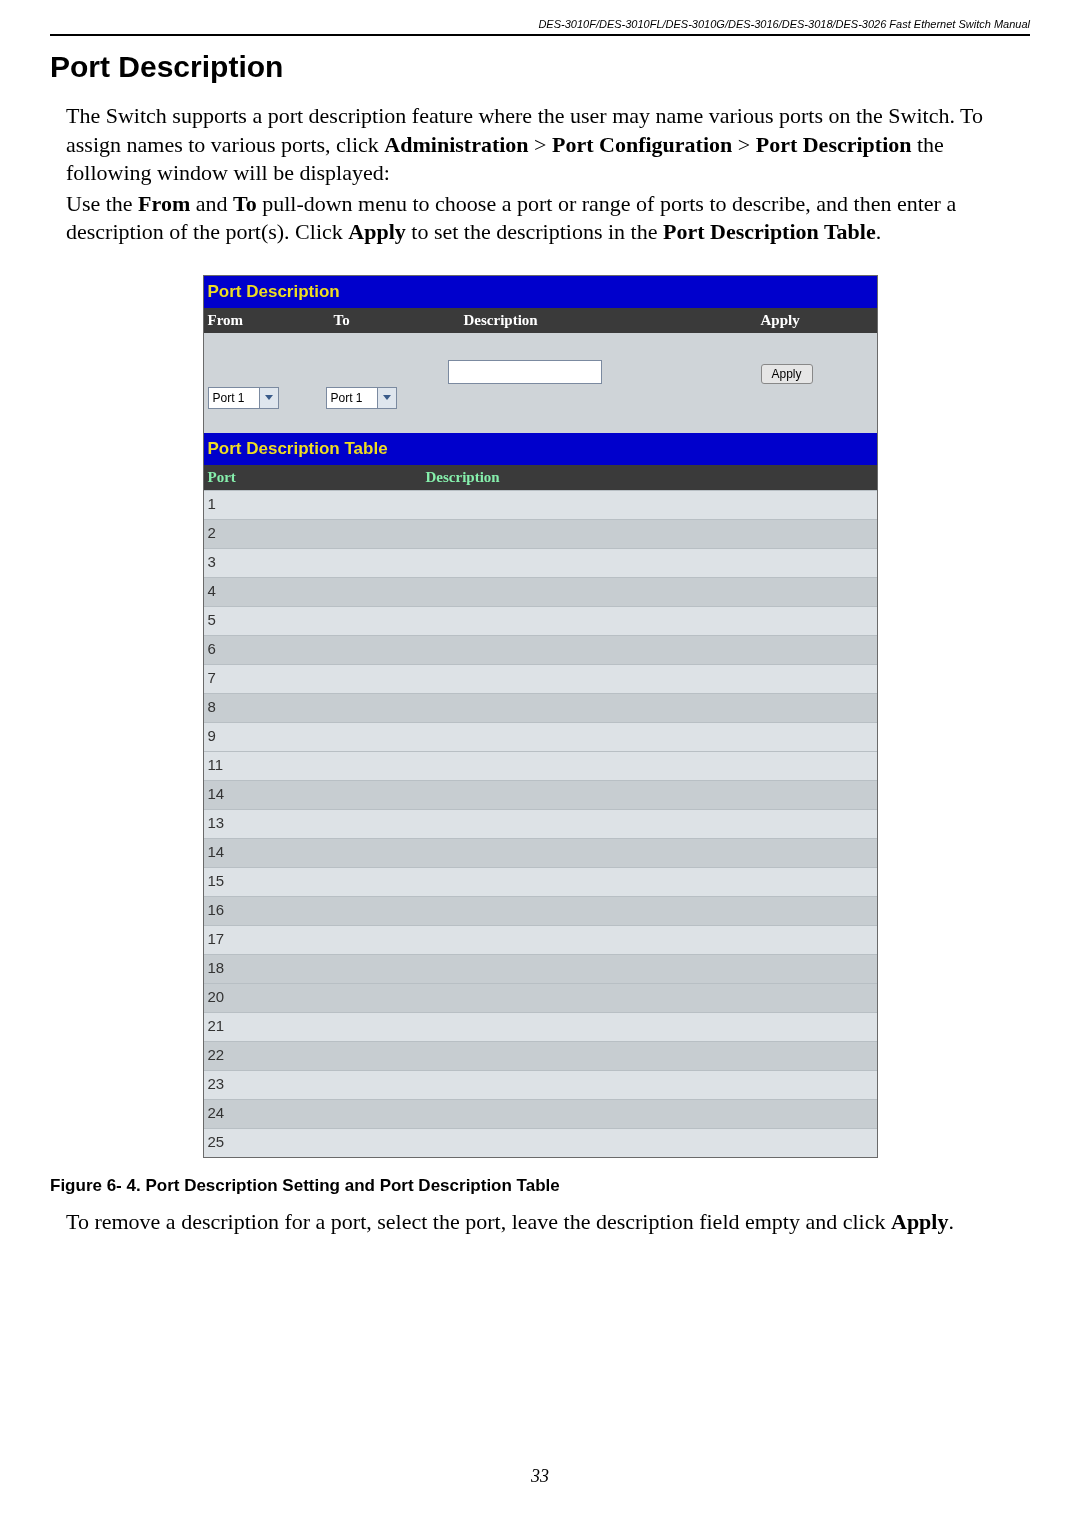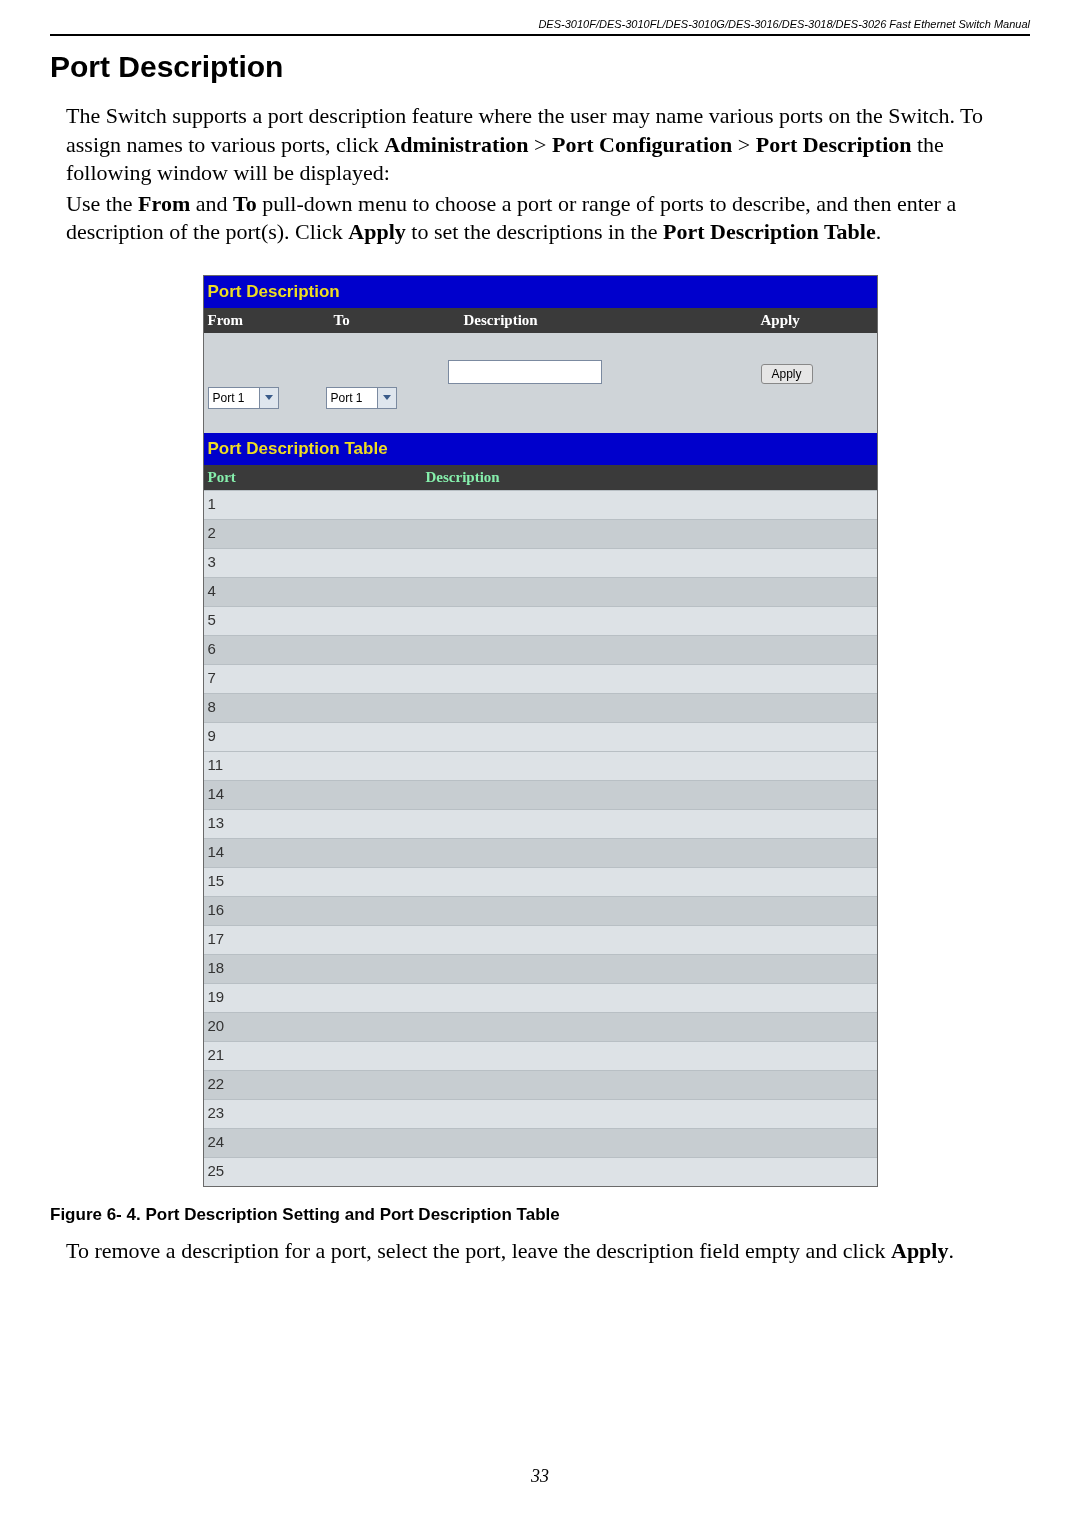--- a/index.html
+++ b/index.html
@@ -303,24 +303,20 @@
             <div class="cell-desc"></div>
           </div>
           <div class="row odd">
             <div class="cell-port">17</div>
             <div class="cell-desc"></div>
           </div>
           <div class="row even">
             <div class="cell-port">18</div>
             <div class="cell-desc"></div>
           </div>
-          <div class="row odd">
-            <div class="cell-port">19</div>
-            <div class="cell-desc"></div>
-          </div>
           <div class="row even">
             <div class="cell-port">20</div>
             <div class="cell-desc"></div>
           </div>
           <div class="row odd">
             <div class="cell-port">21</div>
             <div class="cell-desc"></div>
           </div>
           <div class="row even">
             <div class="cell-port">22</div>

